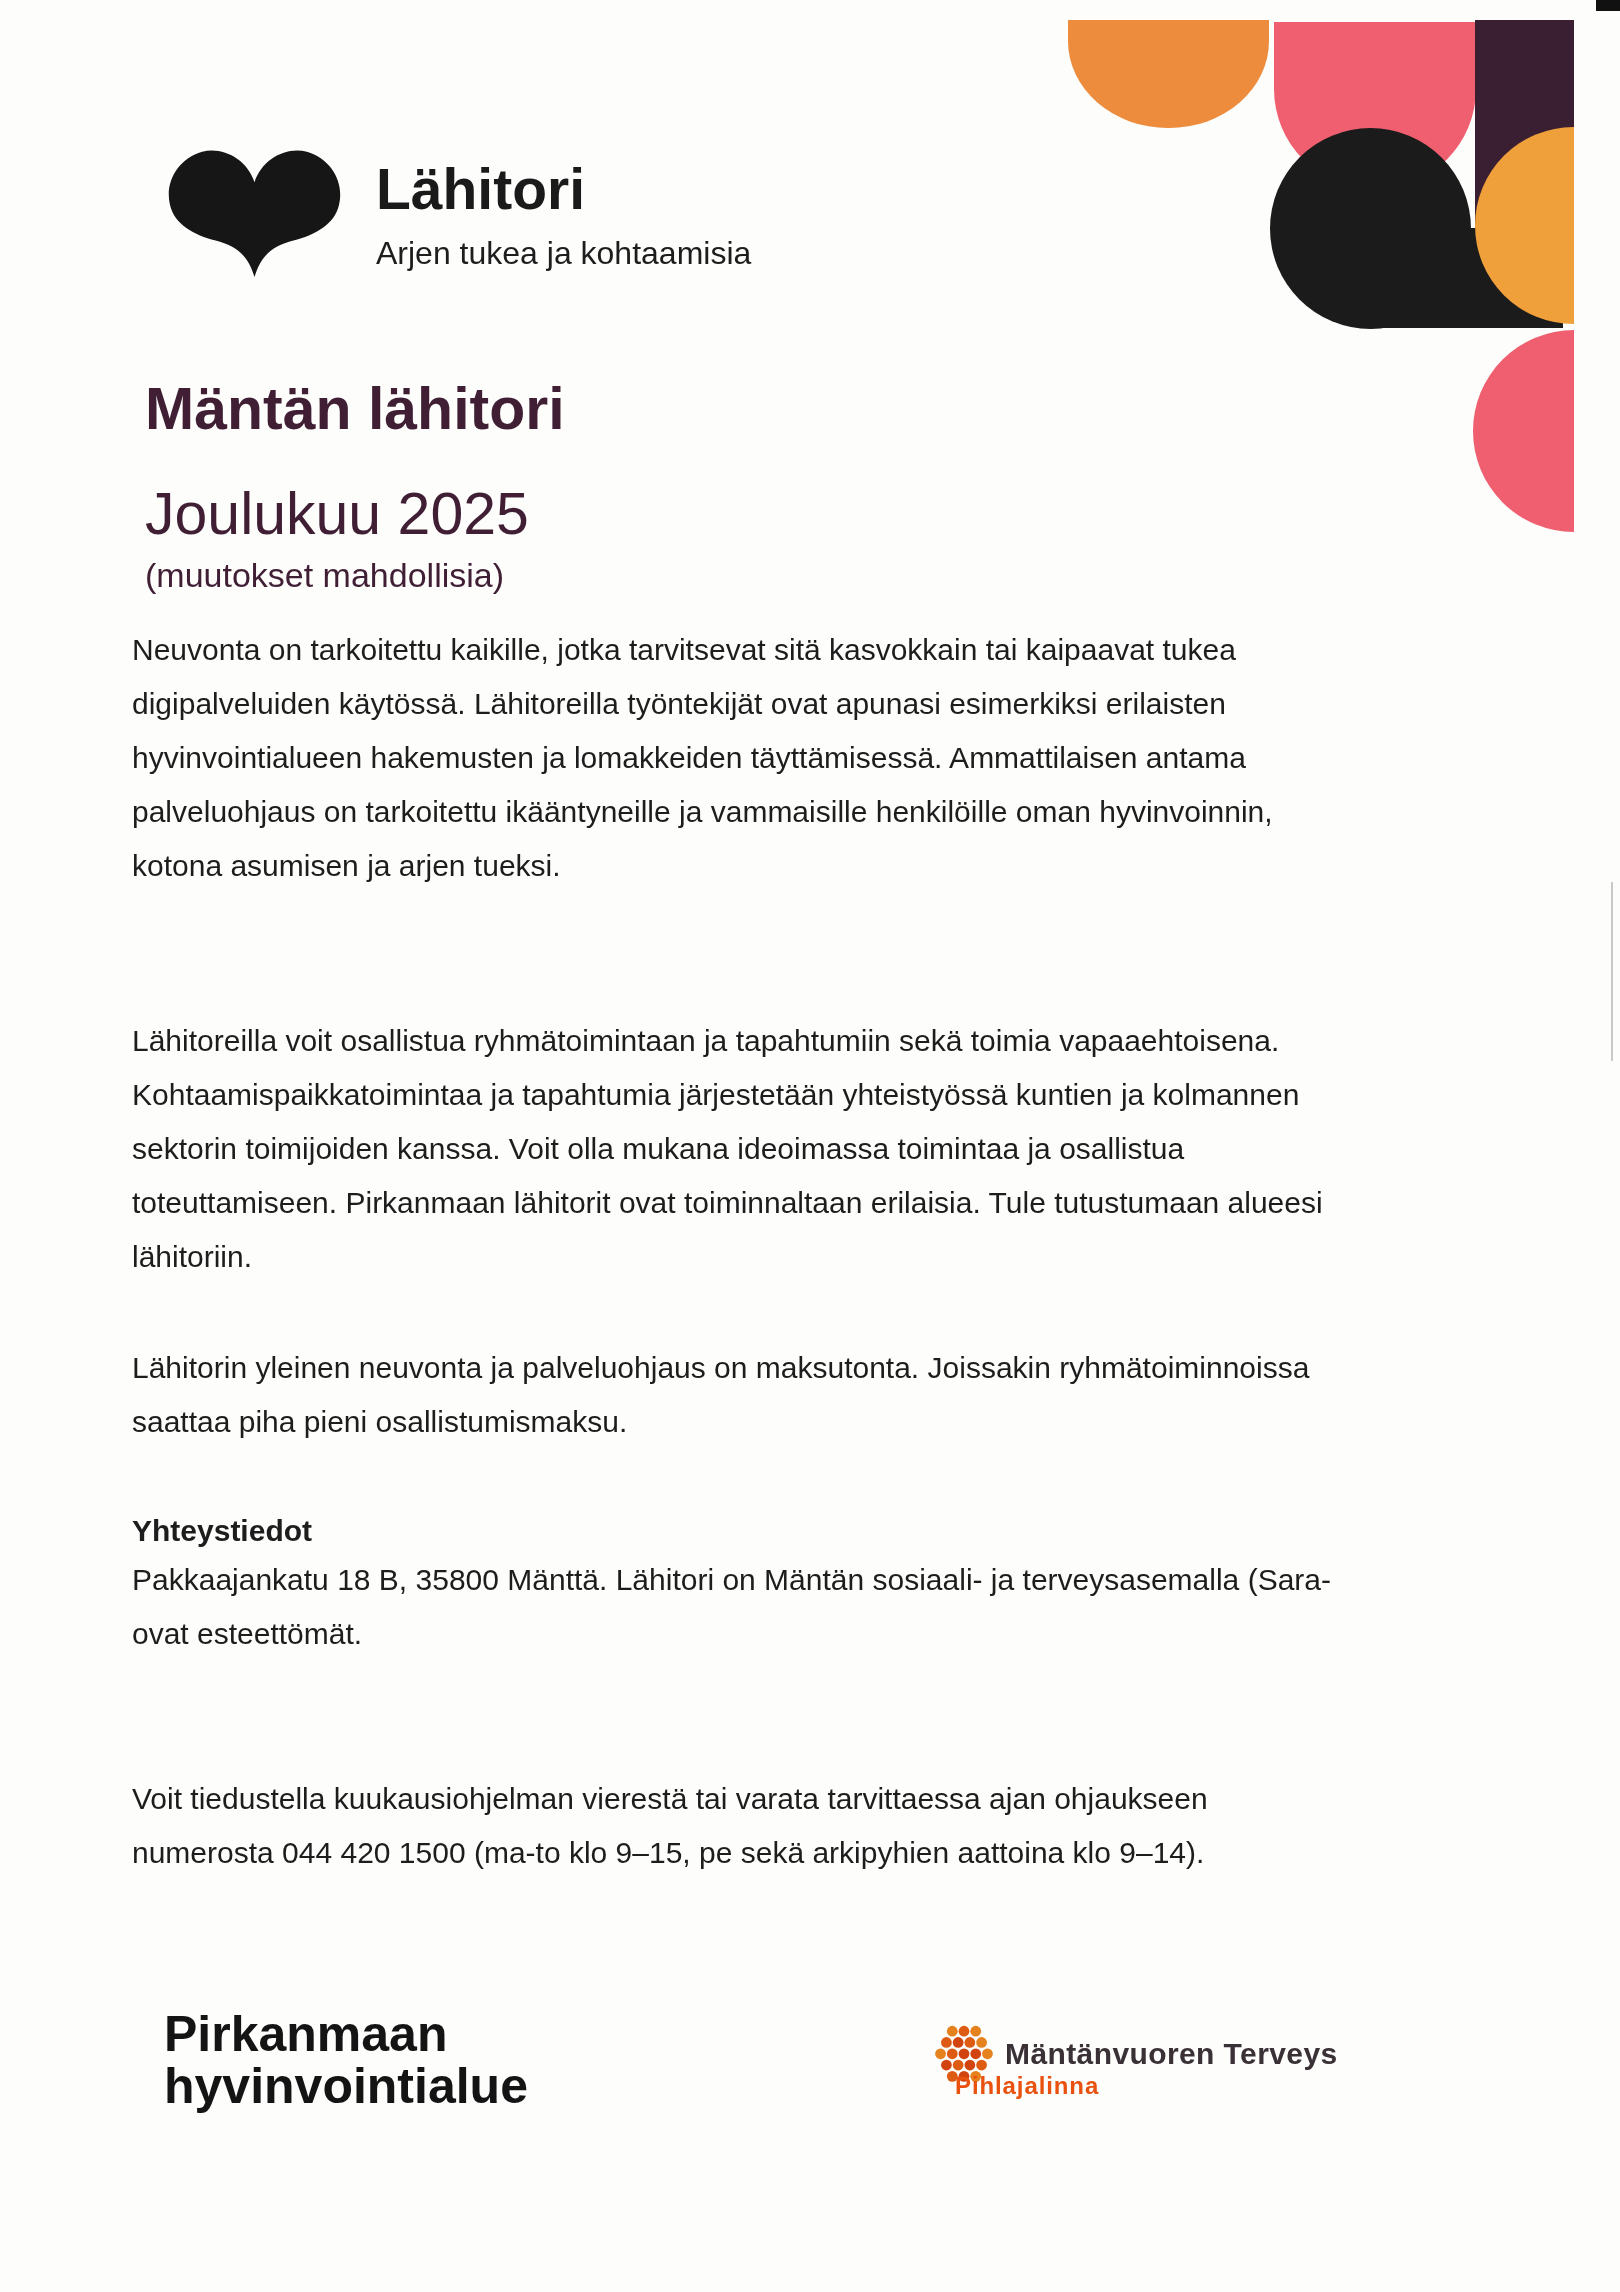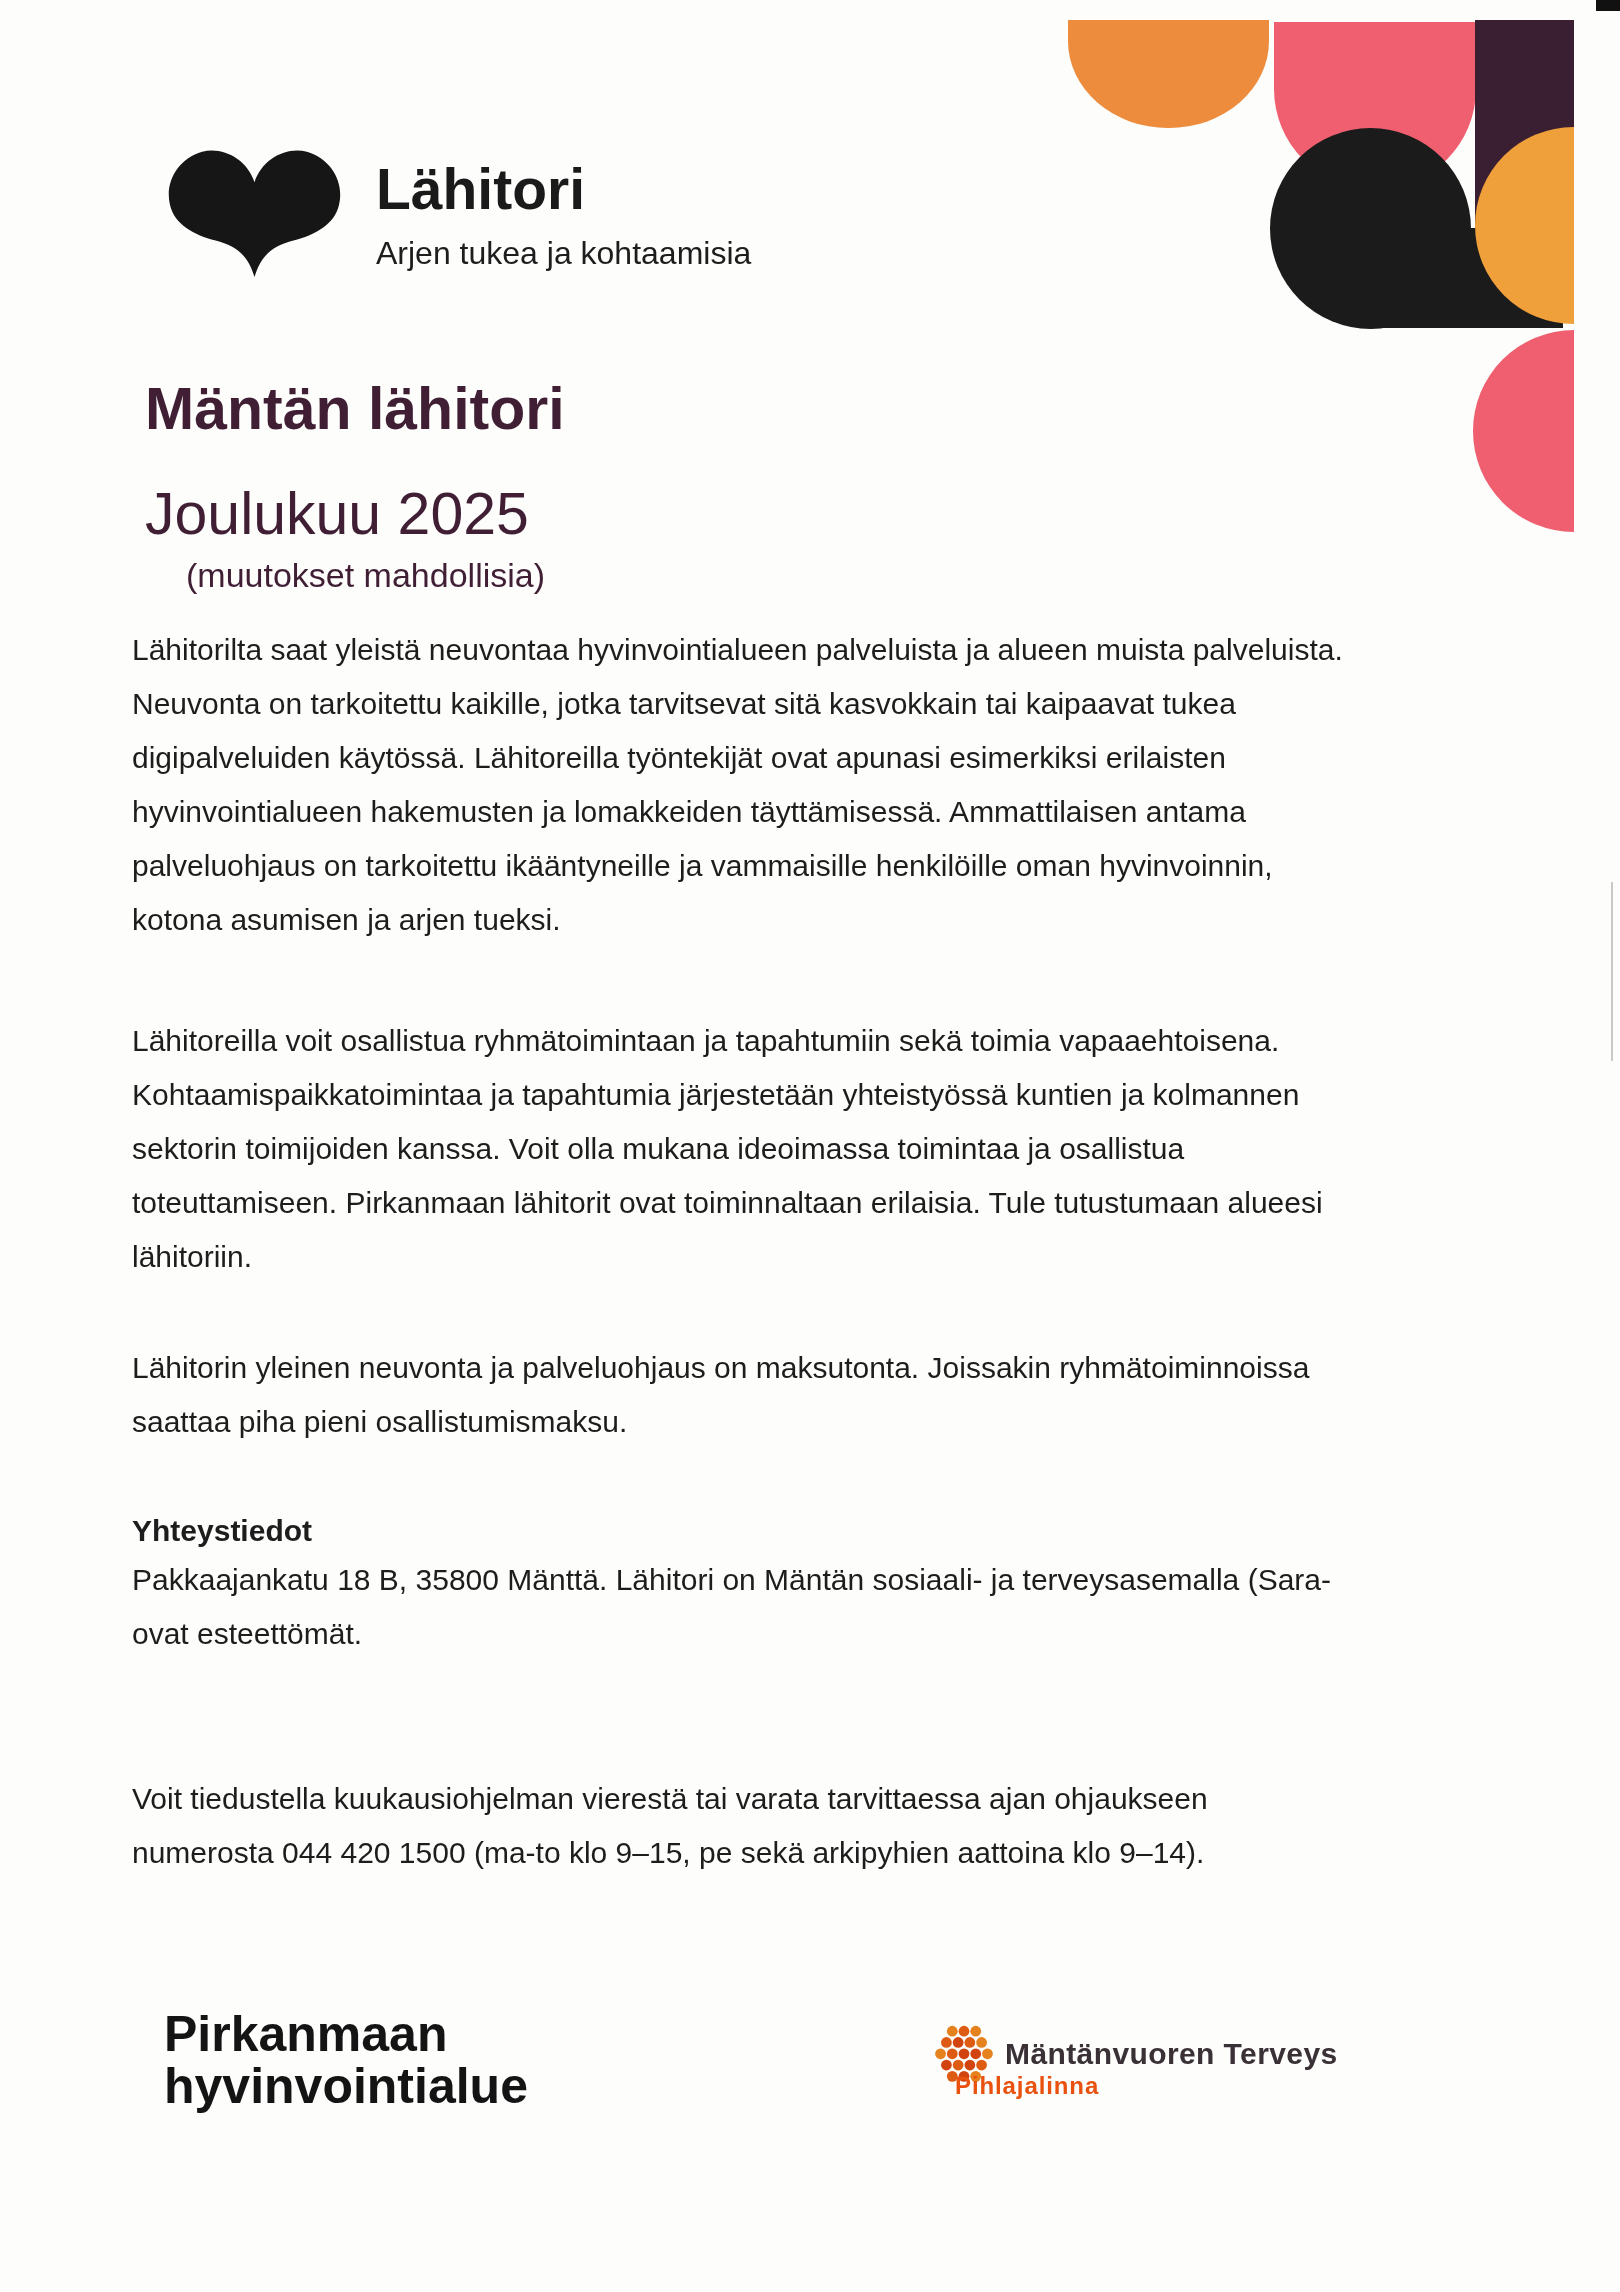--- a/index.html
+++ b/index.html
@@ -31,21 +31,21 @@
   .heart { position:absolute; left:159px; top:142px; width:191px; height:136px; }
   .logo-title { position:absolute; left:376px; top:161px; font-size:57px; font-weight:bold;
     color:#1a1a1a; line-height:1; letter-spacing:0; }
   .logo-subtitle { position:absolute; left:376px; top:236px; font-size:32px; color:#1d1d1d; line-height:1.1; }
   
   .page-title { position:absolute; left:145px; top:380px; font-size:59px; font-weight:bold;
     color:var(--title_color,#401F35); line-height:1; }
   .page-subtitle { position:absolute; left:145px; top:473px; font-size:59px; font-weight:normal;
     color:var(--title_color,#401F35); line-height:1;margin-top:12px; }
   .page-note { position:absolute; left:145px; top:557px; font-size:34px;
-    color:var(--title_color,#401F35); line-height:1.1;margin-left:41px; }
+    color:var(--title_color,#401F35); line-height:1.1; }
   
   .para { position:absolute; left:132px; width:1433px; font-size:30px; line-height:54px;
     color:var(--text_color,#1d1d1d); }
   .para div { white-space:pre; }
   .p1 { top:623px; }
   .p2 { top:1014px; }
   .p3 { top:1341px; }
   .contact-heading { position:absolute; left:132px; top:1504px; font-size:30px; line-height:54px;
     font-weight:bold; color:var(--text_color,#1d1d1d); }
   .contact { top:1553px; }
@@ -82,21 +82,20 @@
       C 207 45, 192 19, 165 11 C 142 5, 115 19, 106.5 45 Z"></path>
   </svg>
   <div class="logo-title">Lähitori</div>
   <div class="logo-subtitle">Arjen tukea ja kohtaamisia</div>
 
   <div class="page-title">Mäntän lähitori</div>
   <div class="page-subtitle">Joulukuu 2025</div>
   <div class="page-note">(muutokset mahdollisia)</div>
 
   <div class="para p1">
-    <div>Lähitorilta saat yleistä neuvontaa hyvinvointialueen palveluista ja alueen muista palveluista.</div>
     <div>Neuvonta on tarkoitettu kaikille, jotka tarvitsevat sitä kasvokkain tai kaipaavat tukea</div>
     <div>digipalveluiden käytössä. Lähitoreilla työntekijät ovat apunasi esimerkiksi erilaisten</div>
     <div>hyvinvointialueen hakemusten ja lomakkeiden täyttämisessä. Ammattilaisen antama</div>
     <div>palveluohjaus on tarkoitettu ikääntyneille ja vammaisille henkilöille oman hyvinvoinnin,</div>
     <div>kotona asumisen ja arjen tueksi.</div>
   </div>
 
   <div class="para p2">
     <div>Lähitoreilla voit osallistua ryhmätoimintaan ja tapahtumiin sekä toimia vapaaehtoisena.</div>
     <div>Kohtaamispaikkatoimintaa ja tapahtumia järjestetään yhteistyössä kuntien ja kolmannen</div>

